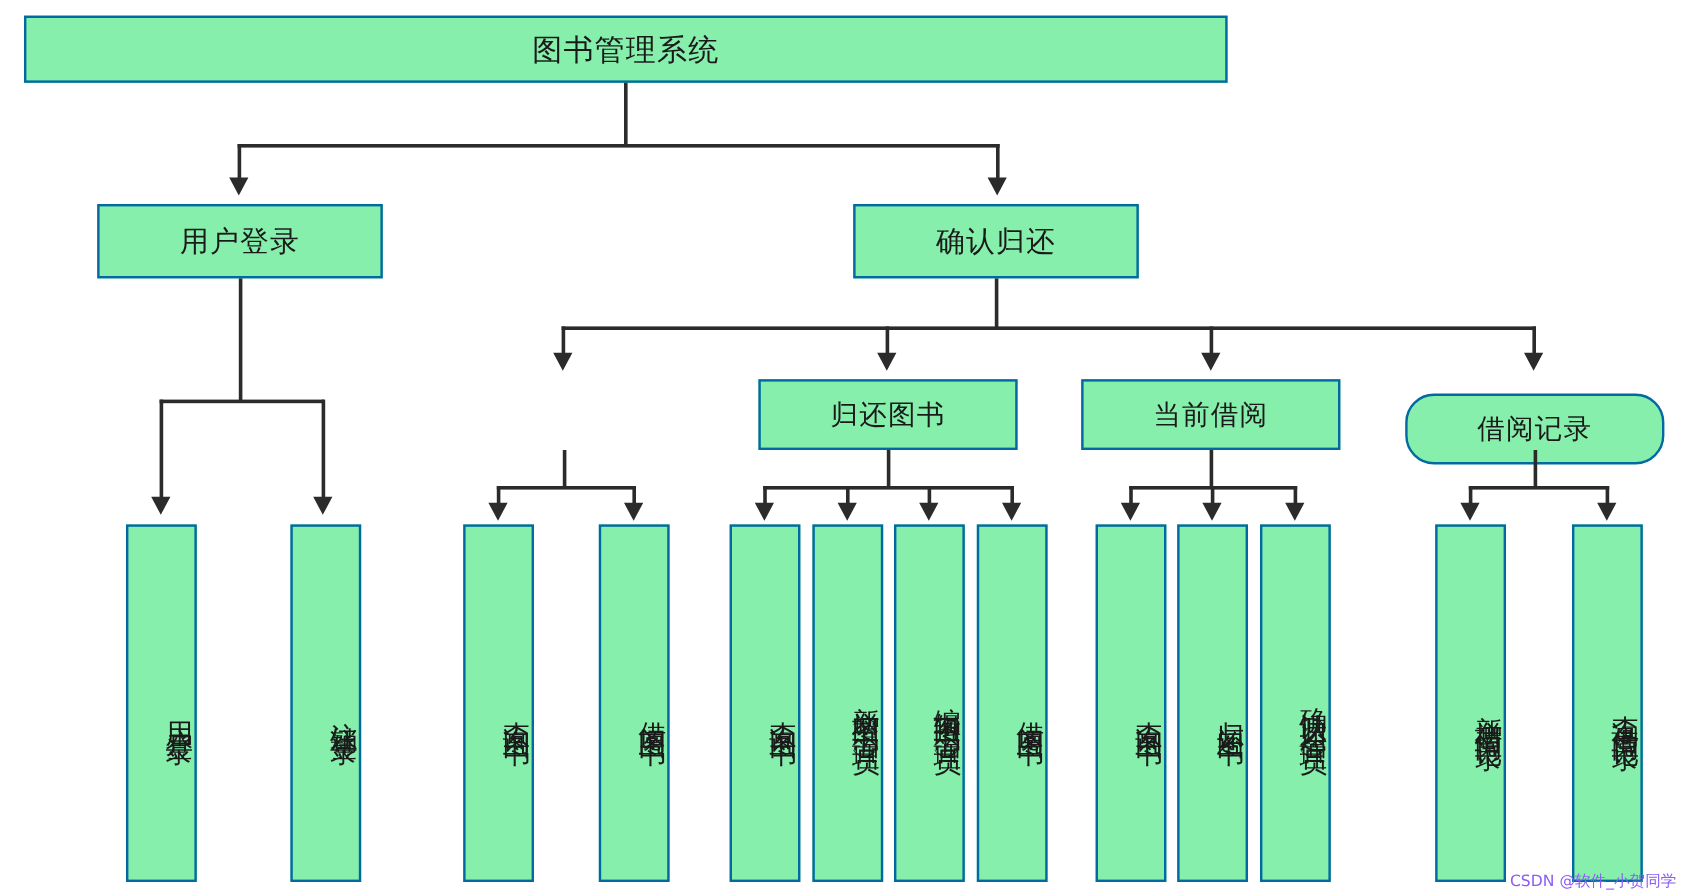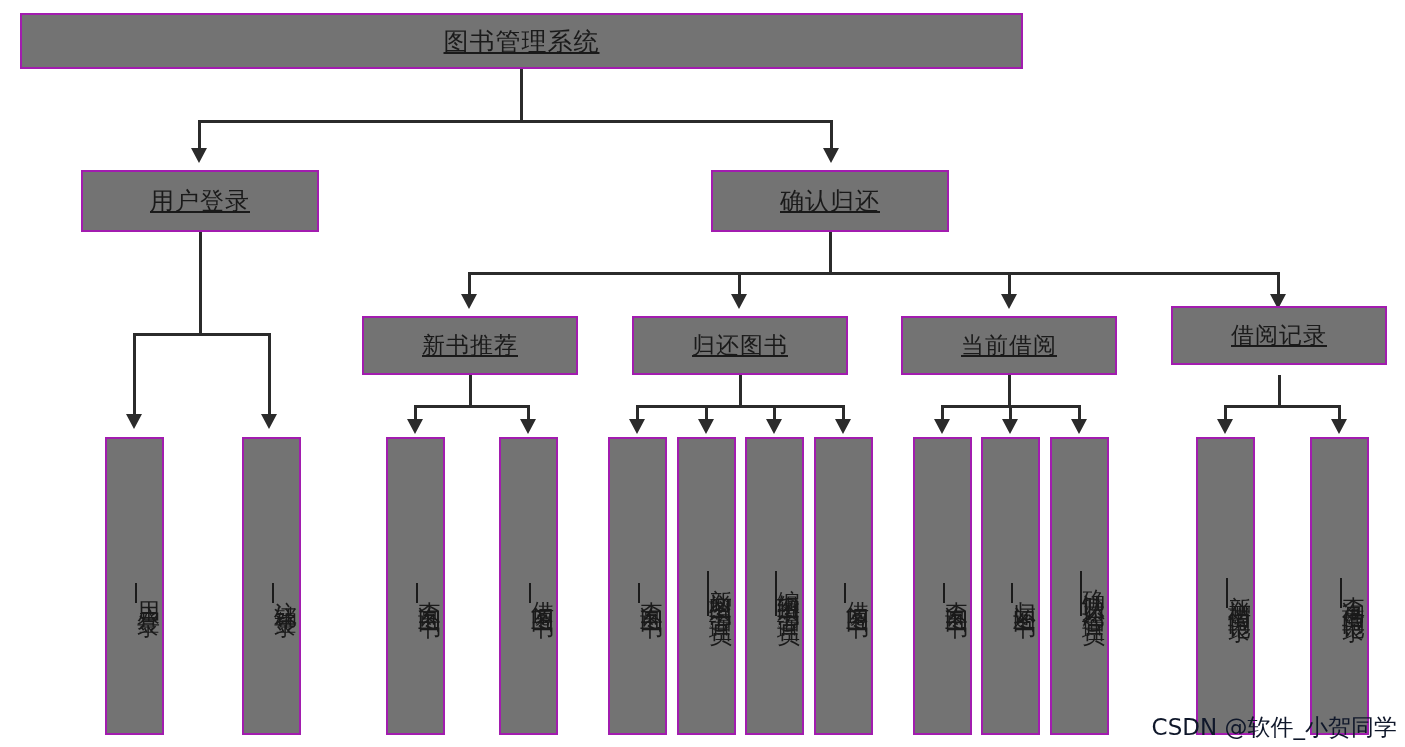--- a/index.html
+++ b/index.html
@@ -14,28 +14,27 @@
     position: relative;
     width: 1405px;
     height: 747px;
     background: #ffffff;
     overflow: hidden;
   }
   
   .node {
     position: absolute;
     box-sizing: border-box;
-    border: 2px solid #a21caf;
-    background: #737373;
+    border: 2px solid #0369a1;
+    background: #86efac;
     display: flex;
     align-items: center;
     justify-content: center;
     color: #1a1a1a;
     letter-spacing: 1px;
-    text-decoration: underline;
   }
   .node.root {
     font-size: 25px;
   }
   .node.lvl2 {
     font-size: 24px;
   }
   .node.lvl3 {
     font-size: 23px;
   }
@@ -68,22 +67,22 @@
     border-left: 8px solid transparent;
     border-right: 8px solid transparent;
     border-top: 15px solid #2b2b2b;
   }
 
   
   #watermark {
     position: absolute;
     right: 8px;
     bottom: 4px;
-    font-size: 23px;
-    color: #0f172a;
+    font-size: 13px;
+    color: #8b5cf6;
     white-space: nowrap;
     pointer-events: none;
   }
 </style>
 </head>
 <body>
 
 <div id="canvas">
 
   <div class="node root" style="left:20px; top:13px; width:1003px; height:56px;">图书管理系统</div>
@@ -117,27 +116,26 @@
 
   <div class="edge v" style="left:738px; top:272px; width:3px; height:25px;"></div>
   <div class="arrow" style="left:731px; top:294px;"></div>
 
   <div class="edge v" style="left:1008px; top:272px; width:3px; height:25px;"></div>
   <div class="arrow" style="left:1001px; top:294px;"></div>
 
   <div class="edge v" style="left:1277px; top:272px; width:3px; height:25px;"></div>
   <div class="arrow" style="left:1270px; top:294px;"></div>
 
-  <div class="node lvl3" style="left:362px; top:316px; width:216px; height:59px;">新书推荐</div>
 
   <div class="node lvl3" style="left:632px; top:316px; width:216px; height:59px;">归还图书</div>
 
   <div class="node lvl3" style="left:901px; top:316px; width:216px; height:59px;">当前借阅</div>
 
-  <div class="node lvl3" style="left:1171px; top:306px; width:216px; height:59px;">借阅记录</div>
+  <div class="node lvl3" style="left:1171px; top:328px; width:216px; height:59px;border-radius:24px;">借阅记录</div>
 
   <div class="edge v" style="left:469px; top:375px; width:3px; height:32px;"></div>
   <div class="edge h" style="left:414px; top:405px; width:116px; height:3px;"></div>
   <div class="edge v" style="left:414px; top:405px; width:3px; height:15px;"></div>
   <div class="arrow" style="left:407px; top:419px;"></div>
   <div class="edge v" style="left:527px; top:405px; width:3px; height:15px;"></div>
   <div class="arrow" style="left:520px; top:419px;"></div>
 
   <div class="edge v" style="left:739px; top:375px; width:3px; height:32px;"></div>
   <div class="edge h" style="left:636px; top:405px; width:209px; height:3px;"></div>

